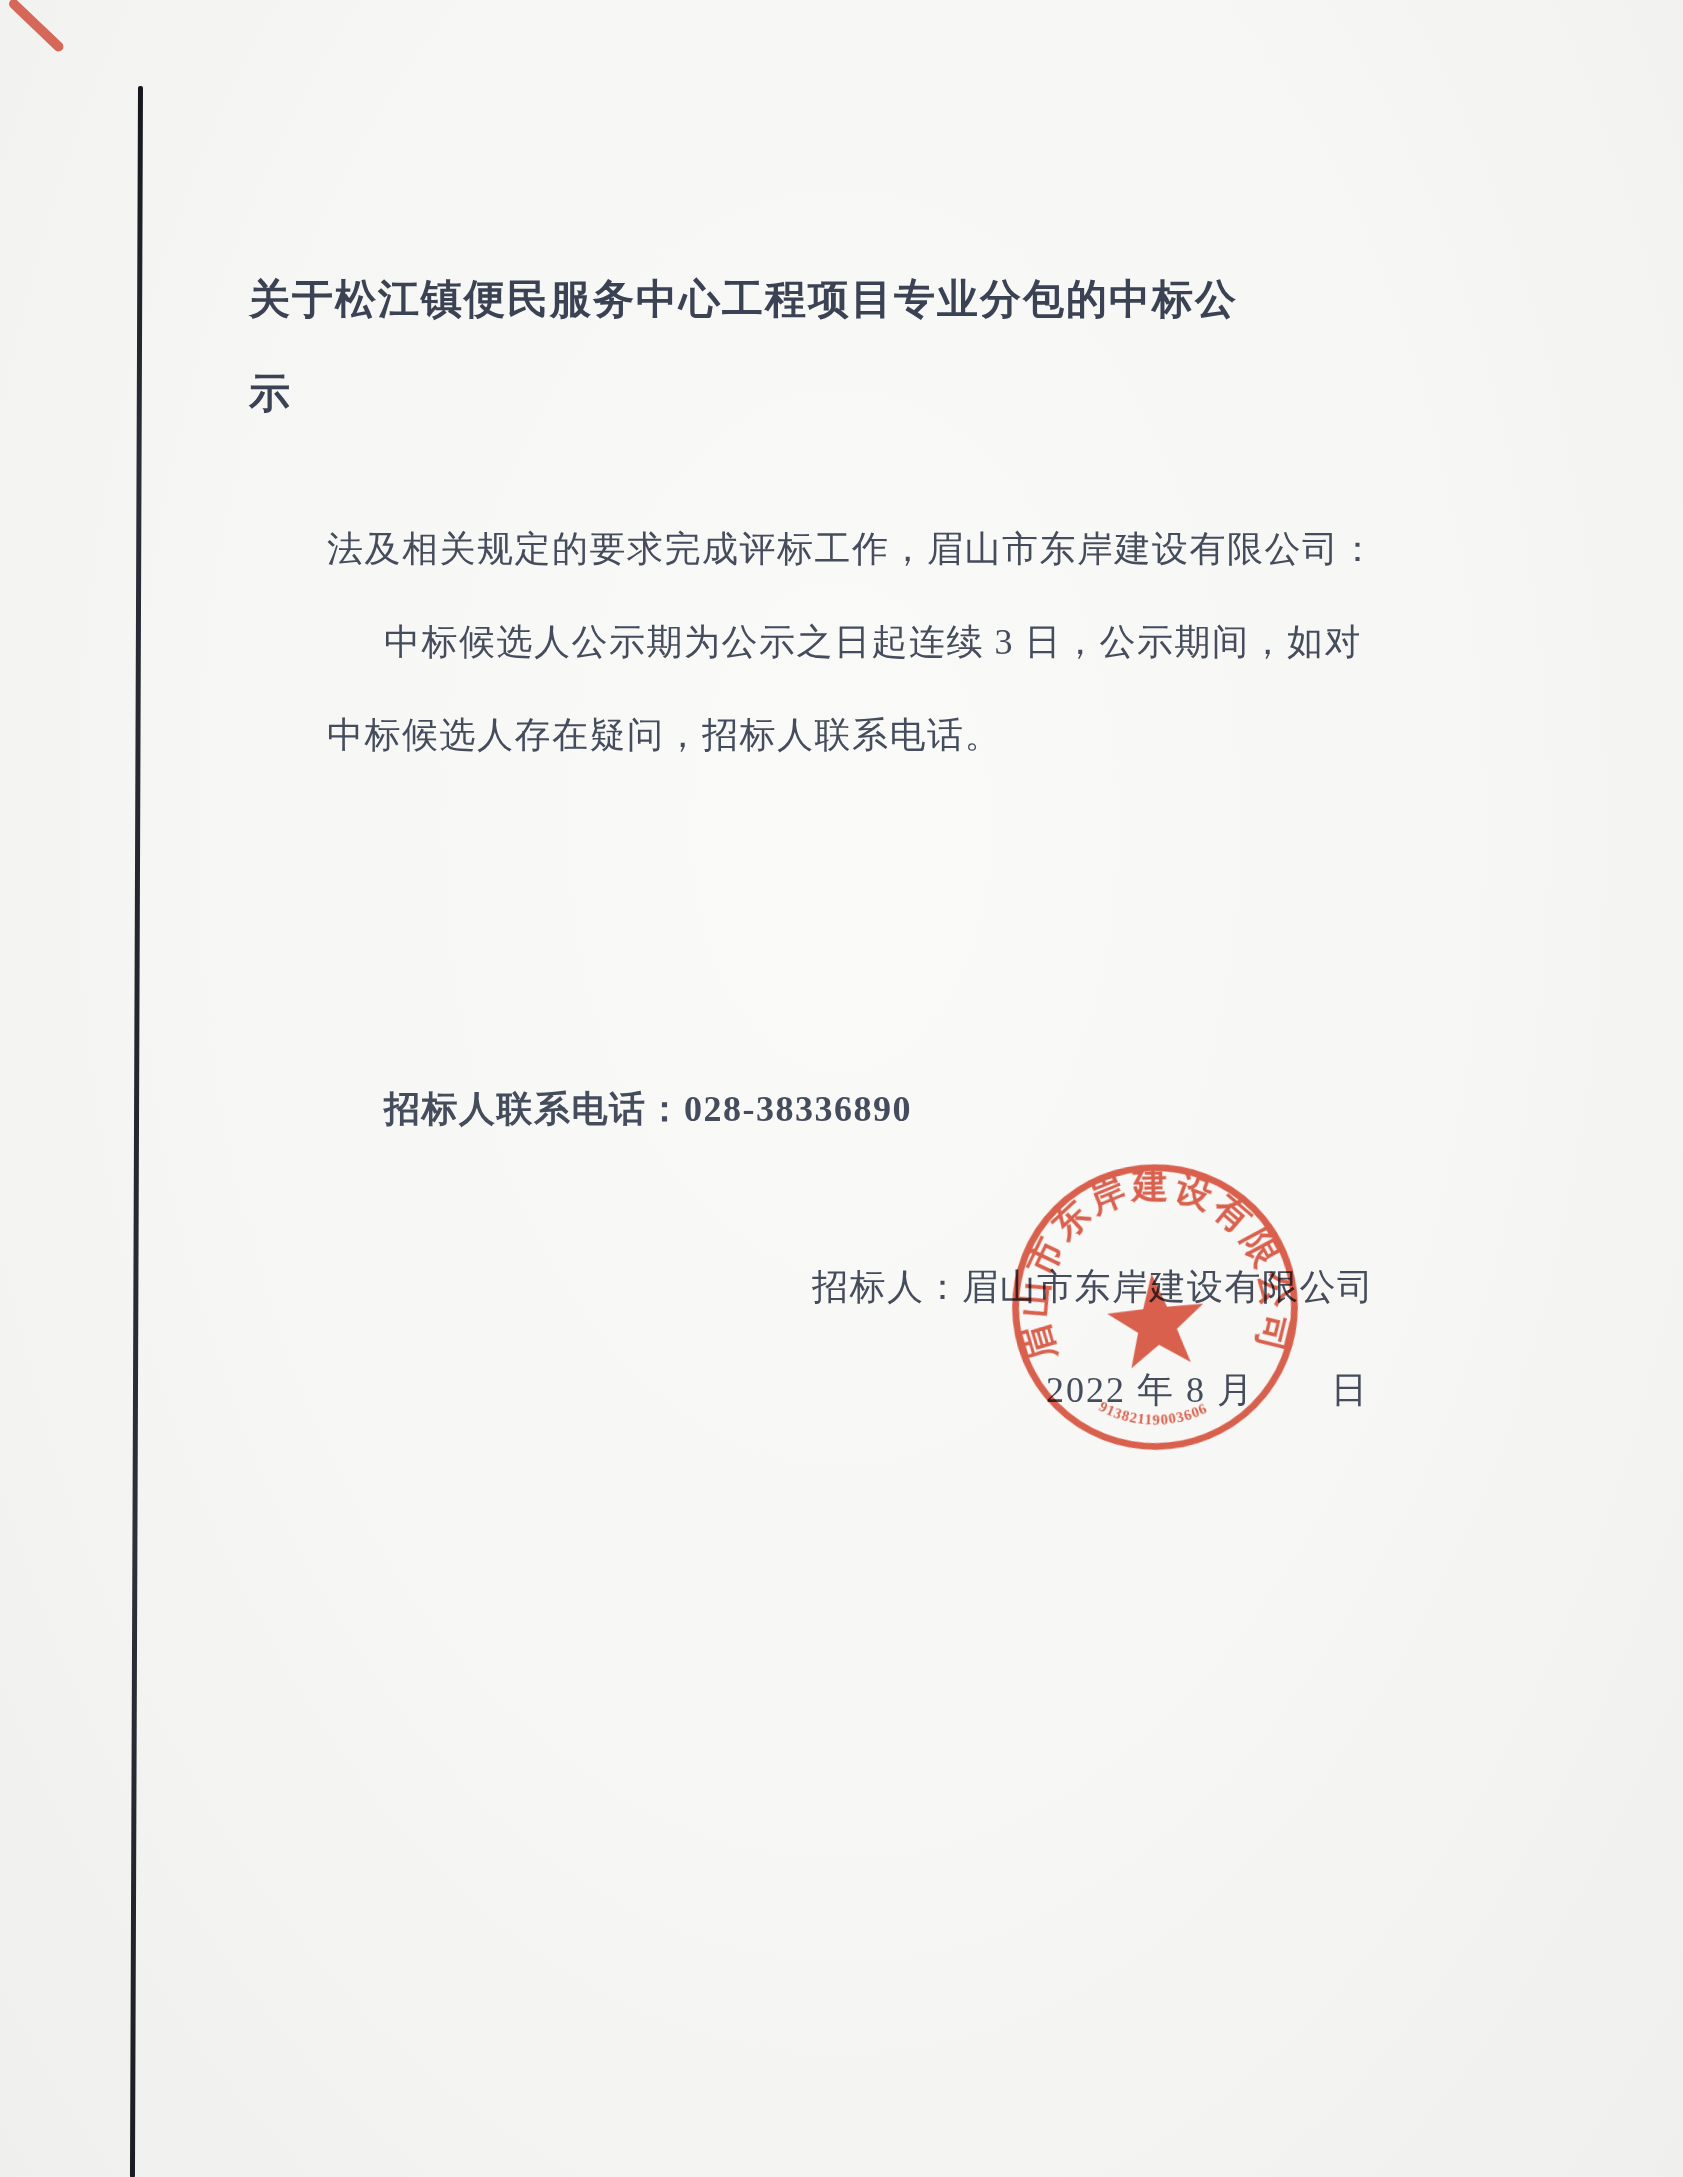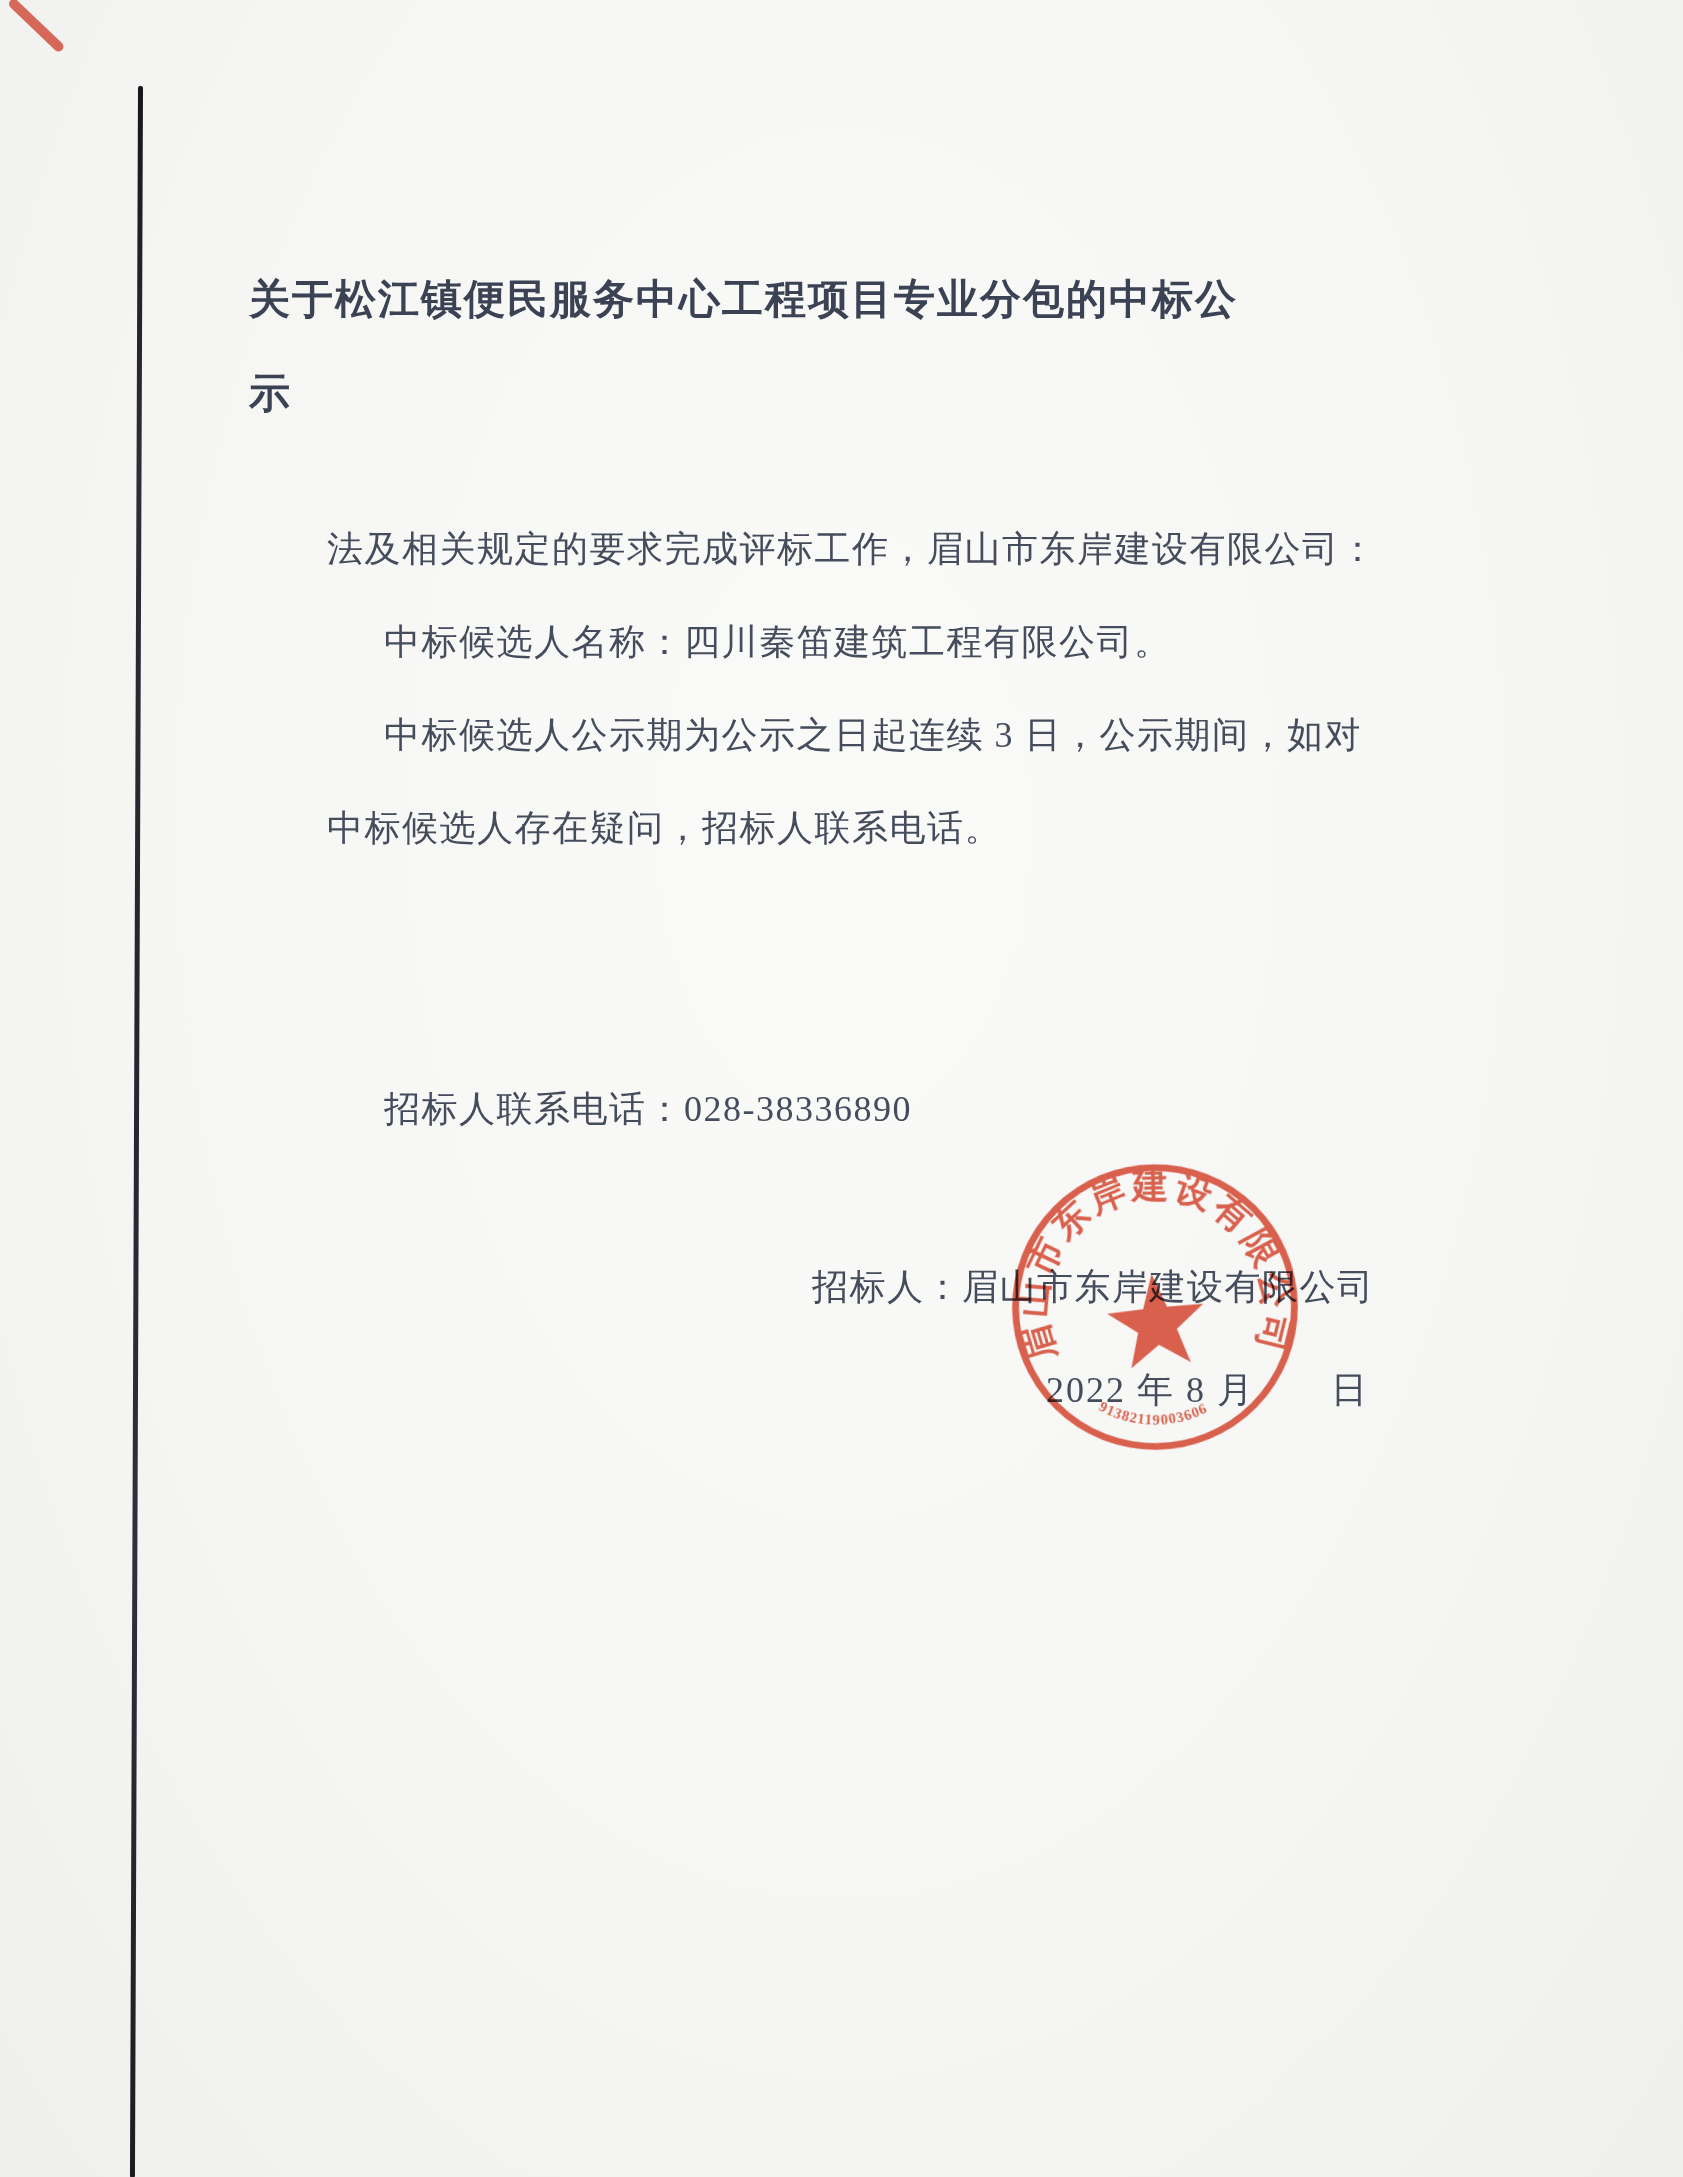--- a/index.html
+++ b/index.html
@@ -45,20 +45,21 @@
     letter-spacing:1.5px;
   }
   .line { white-space:nowrap; }
   .indent { text-indent:57px; }
 
   .contact-block {
     position:absolute;
     left:327px; top:1063px; width:1036px;
     font-size:36px; line-height:93px;
     letter-spacing:1.5px;
+    font-weight:bold;
   }
   .signature-line {
     position:absolute;
     left:812px; top:1241px;
     font-size:36px; line-height:93px;
     letter-spacing:1.5px;
     white-space:nowrap;
   }
   .date-line {
     position:absolute;
@@ -94,21 +95,20 @@
     <line x1="14" y1="4" x2="60" y2="48" stroke="#cf4633" stroke-width="10" stroke-linecap="round" opacity="0.8"></line>
   </svg>
 
   <div class="title-block">
     <div class="line">关于松江镇便民服务中心工程项目专业分包的中标公</div>
     <div class="line">示</div>
   </div>
 
   <div class="body-block doc-text">
     <div class="line">法及相关规定的要求完成评标工作，眉山市东岸建设有限公司：</div>
-    <div class="line indent">中标候选人名称：四川秦笛建筑工程有限公司。</div>
     <div class="line indent">中标候选人公示期为公示之日起连续 3 日，公示期间，如对</div>
     <div class="line">中标候选人存在疑问，招标人联系电话。</div>
   </div>
 
   <div class="contact-block doc-text">
     <div class="line indent">招标人联系电话：028-38336890</div>
   </div>
 
   <div class="signature-line doc-text">招标人：眉山市东岸建设有限公司</div>
 

